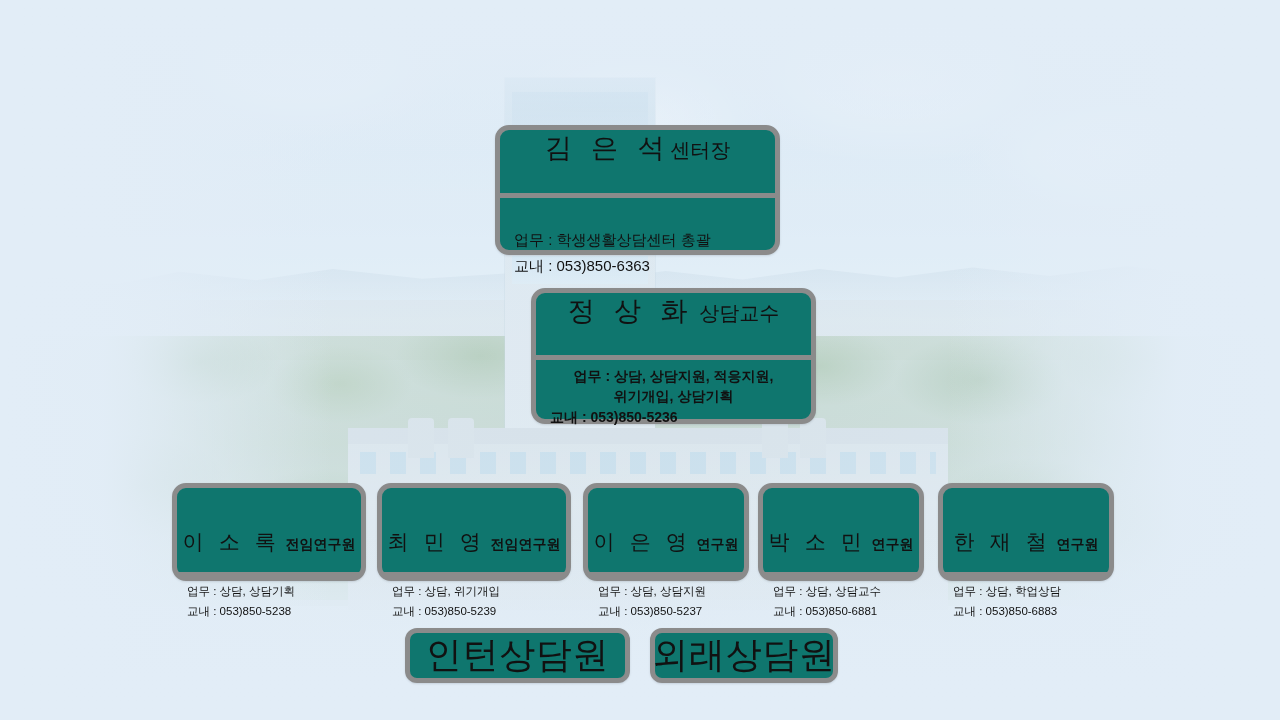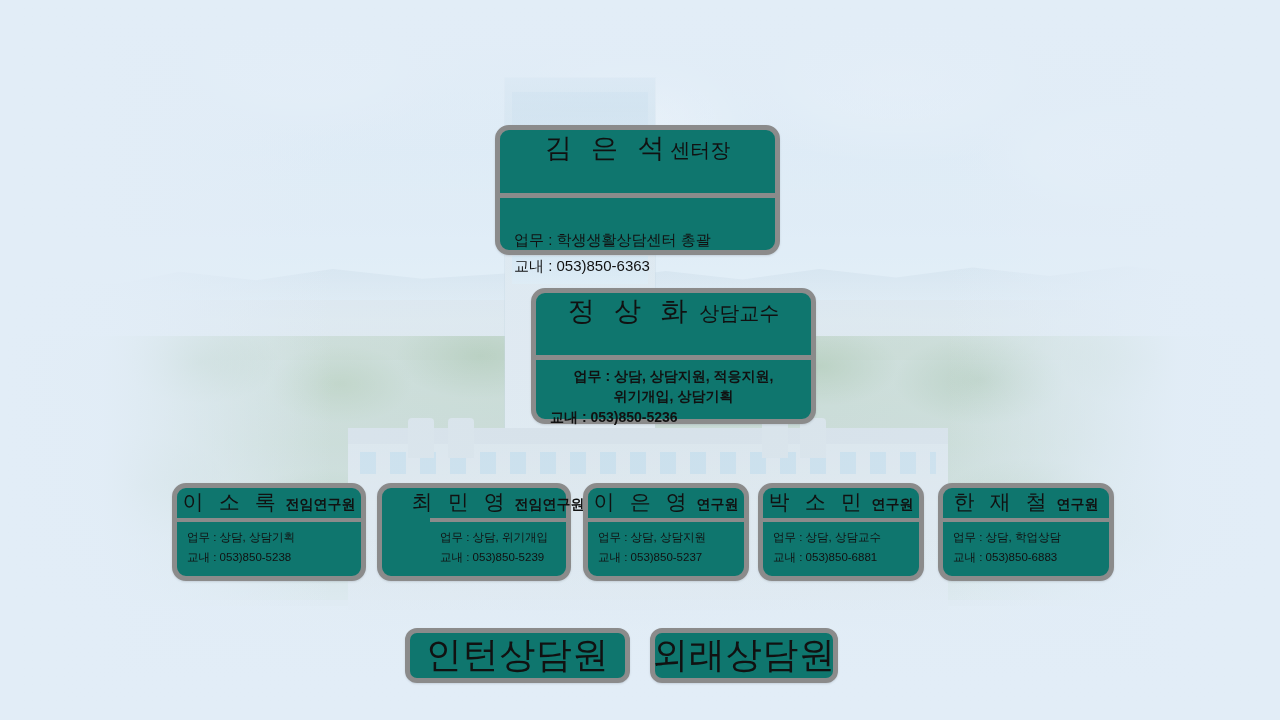--- a/index.html
+++ b/index.html
@@ -200,34 +200,34 @@
   
   #node-professor { left: 495px; top: 288px; width: 285px; height: 136px; margin-left: 36px; }
   #node-professor .node-head { height: 62px; }
   #node-professor .node-name { font-size: 27px; }
   #node-professor .node-role { font-size: 20px; margin-left: 6px; }
   #node-professor .node-body { padding: 6px 8px 0 8px; font-size: 14px; line-height: 1.45; font-weight: bold; }
   #node-professor .node-body .l3 { text-align: left; padding-left: 6px; }
 
   
   .staff { top: 483px; height: 98px; }
-  .staff .node-head { height: 30px; }
+  .staff .node-head { height: 44px; margin-top: 40px; }
   .staff .node-name { font-size: 21px; }
   .staff .node-role { font-size: 14px; margin-left: 5px; font-weight: bold; }
   .staff .node-divider { height: 4px; }
   .staff .node-body {
     padding: 5px 0 0 10px;
     text-align: left;
     font-size: 11.5px;
     line-height: 1.75;
     font-weight: normal;
   }
 
   #node-staff-1 { left: 172px; width: 194px; }
-  #node-staff-2 { left: 377px; width: 194px; padding-left: 48px; }
+  #node-staff-2 { left: 377px; width: 194px; }
   #node-staff-3 { left: 583px; width: 166px; }
   #node-staff-4 { left: 758px; width: 166px; }
   #node-staff-5 { left: 938px; width: 176px; }
 
   
   .plain {
     top: 628px;
     height: 55px;
     display: flex;
     align-items: center;

